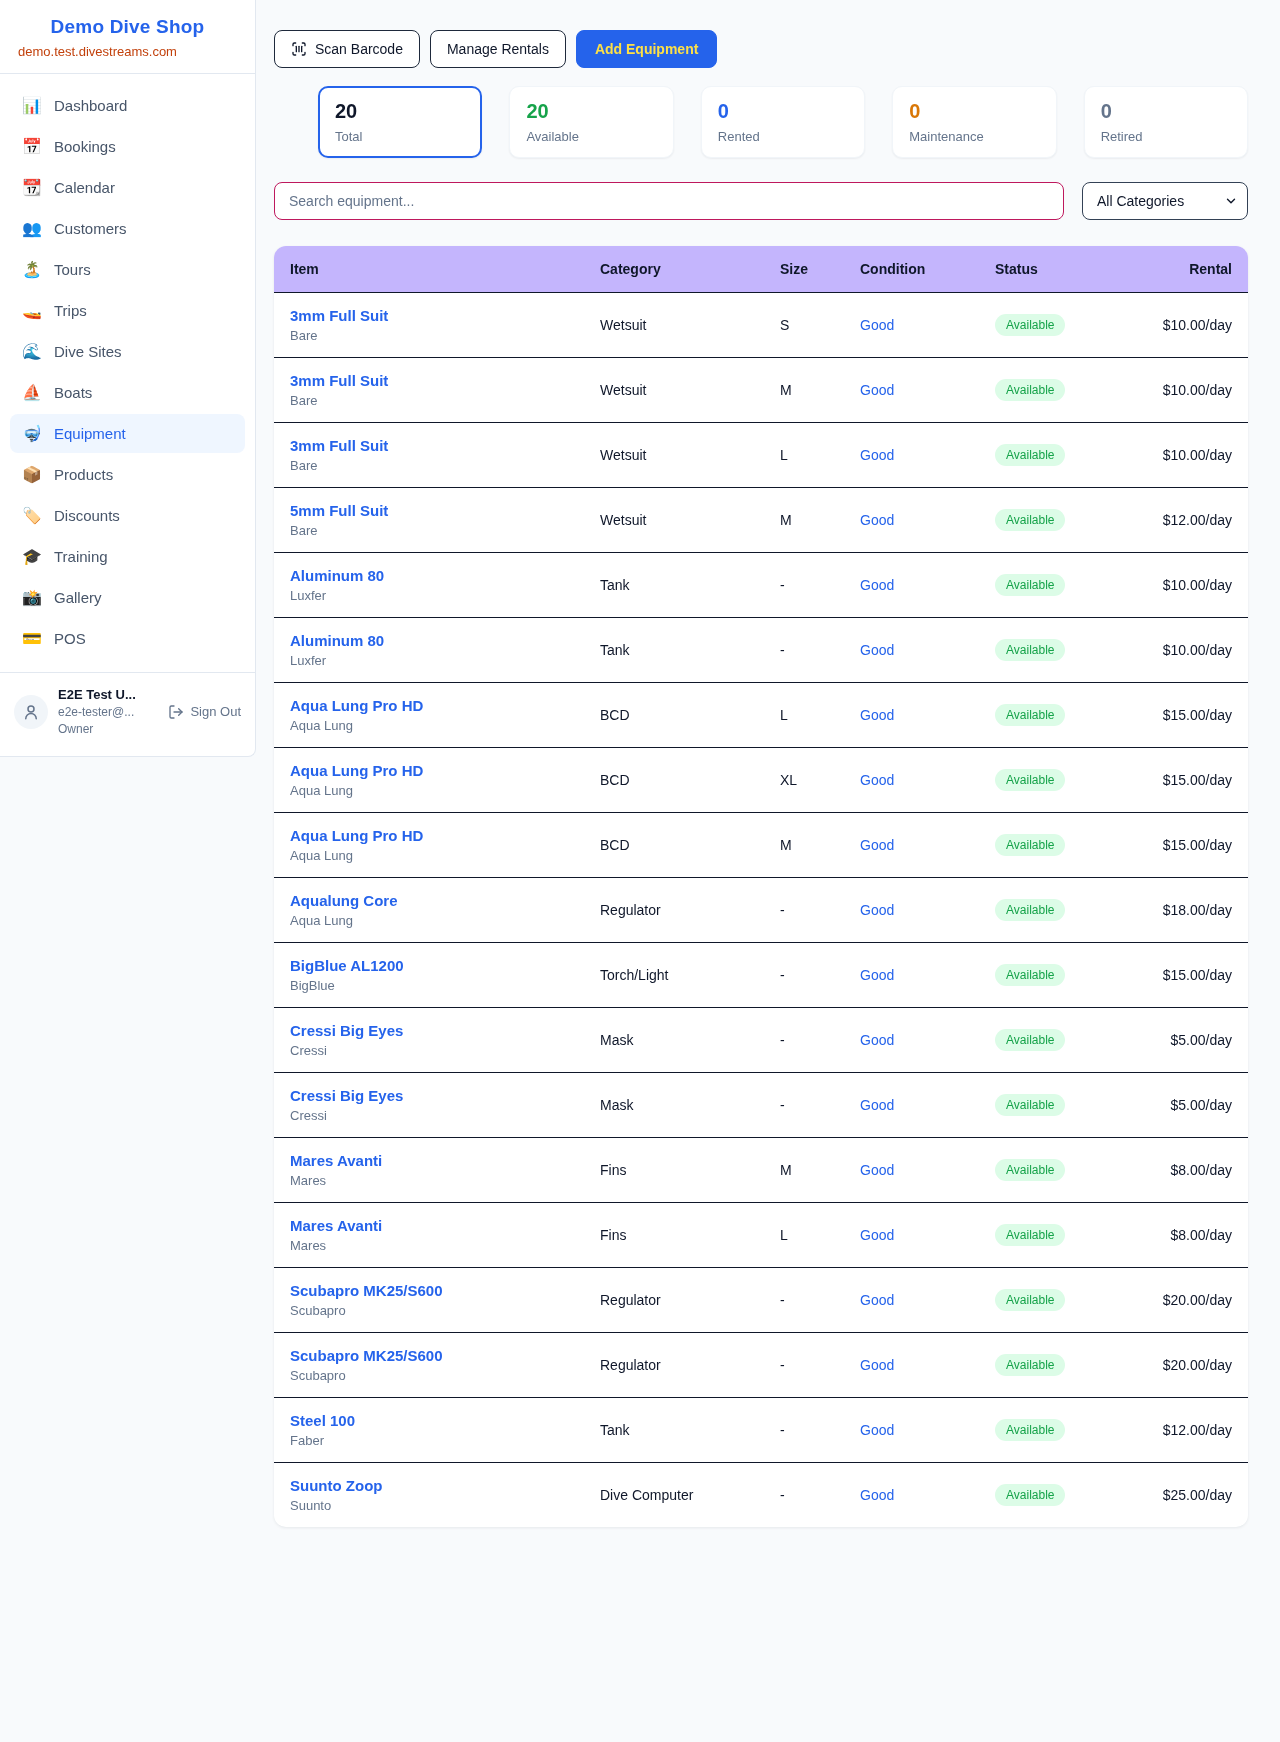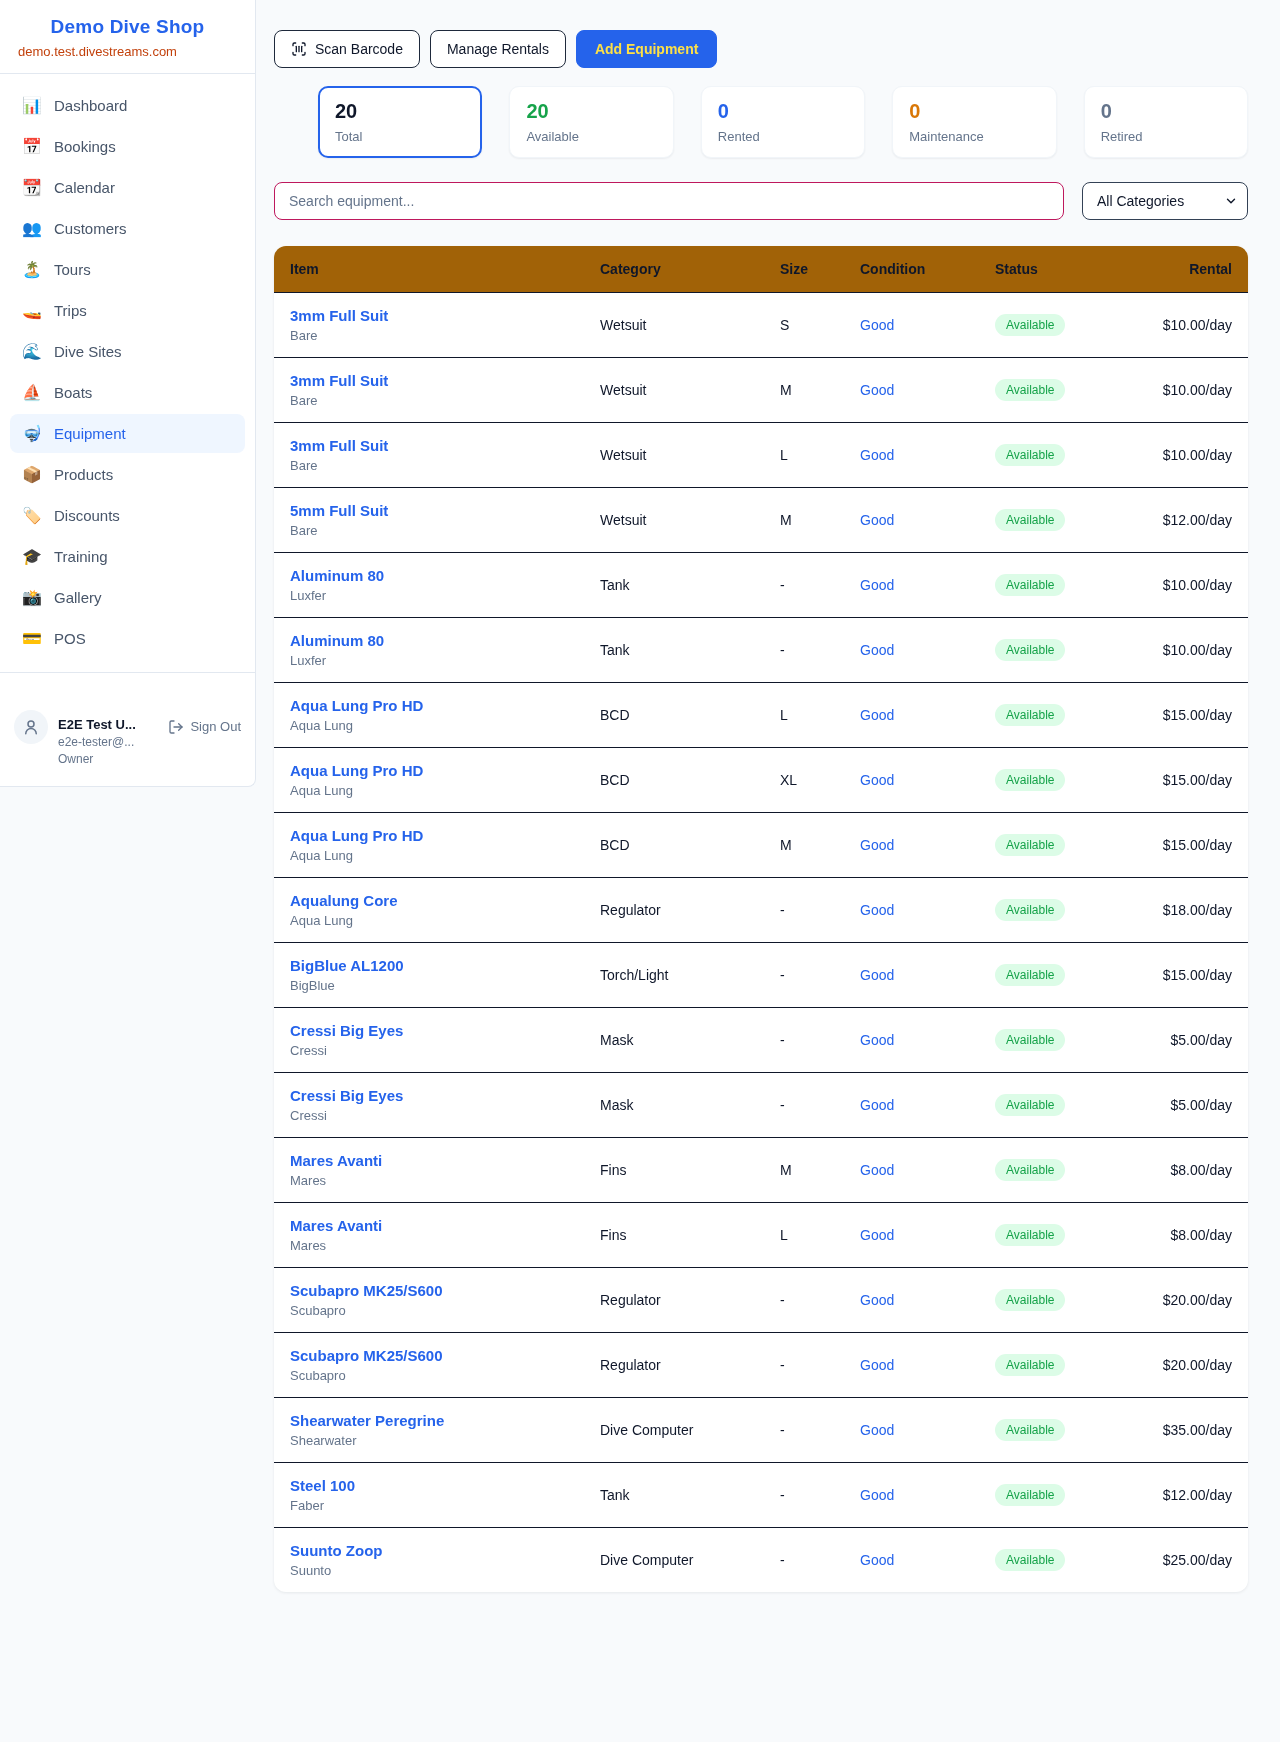--- a/index.html
+++ b/index.html
@@ -25,21 +25,21 @@
     border-radius:8px; color:#475569; font-size:15px; cursor:pointer; margin-bottom:2px;
   }
   .nav-item .ni-icon { width:20px; font-size:16px; text-align:center; flex:0 0 20px; }
   .nav-item.active { background:#eff6ff; color:#2563eb; }
   .user-area { display:flex; align-items:center; gap:10px; padding:14px 14px 6px 14px; }
   .avatar {
     width:34px; height:34px; border-radius:50%; background:#f1f5f9;
     display:flex; align-items:center; justify-content:center; flex:0 0 34px;
   }
   .user-meta { flex:1; min-width:0; }
-  .user-name { font-size:13px; font-weight:bold; color:#0f172a;margin-top:30px; }
+  .user-name { font-size:13px; font-weight:bold; color:#0f172a; }
   .user-email { font-size:12px; color:#64748b; margin-top:3px; }
   .user-role { font-size:12px; color:#64748b; margin-top:3px; }
   .signout { display:flex; align-items:center; gap:6px; color:#64748b; font-size:13px; cursor:pointer; white-space:nowrap; }
   
   .main { margin-left:256px; padding:24px 32px 0 18px; }
   .page-header { display:flex; justify-content:space-between; align-items:flex-start; margin-bottom:18px; }
   .page-title { font-size:26px; font-weight:800; color:#0f172a; letter-spacing:.2px; }
   .page-subtitle { font-size:14px; color:#64748b; margin-top:7px; }
   .header-actions { display:flex; gap:10px; margin-top:6px; }
   .btn {
@@ -72,21 +72,21 @@
   }
   .select-chevron { position:absolute; right:10px; top:12px; pointer-events:none; }
   
   .table-card {
     background:#fff; border-radius:12px; box-shadow:0 1px 3px rgba(15,23,42,.08);
     overflow:hidden; margin-bottom:30px;
   }
   table { width:100%; border-collapse:collapse; }
   thead th {
     text-align:left; font-size:14px; font-weight:bold; color:#0f172a;
-    padding:15px 16px; border-bottom:1px solid #0f172a; background:#a16207;
+    padding:15px 16px; border-bottom:1px solid #0f172a; background:#c4b5fd;
   }
   thead th.col-rental { text-align:right; }
   tbody tr { border-bottom:1px solid #0f172a; }
   tbody tr:last-child { border-bottom:none; }
   tbody td { padding:14px 16px; font-size:14px; color:#0f172a; vertical-align:middle; }
   .col-item { width:310px; }
   .col-category { width:180px; }
   .col-size { width:80px; }
   .col-condition { width:135px; }
   .col-status { width:150px; }
@@ -443,31 +443,20 @@
               <div class="item-brand">Scubapro</div>
             </td>
             <td class="col-category">Regulator</td>
             <td class="col-size">-</td>
             <td class="col-condition"><span class="condition-link">Good</span></td>
             <td class="col-status"><span class="status-pill">Available</span></td>
             <td class="rental-cell">$20.00/day</td>
           </tr>
           <tr>
             <td class="col-item">
-              <div class="item-name">Shearwater Peregrine</div>
-              <div class="item-brand">Shearwater</div>
-            </td>
-            <td class="col-category">Dive Computer</td>
-            <td class="col-size">-</td>
-            <td class="col-condition"><span class="condition-link">Good</span></td>
-            <td class="col-status"><span class="status-pill">Available</span></td>
-            <td class="rental-cell">$35.00/day</td>
-          </tr>
-          <tr>
-            <td class="col-item">
               <div class="item-name">Steel 100</div>
               <div class="item-brand">Faber</div>
             </td>
             <td class="col-category">Tank</td>
             <td class="col-size">-</td>
             <td class="col-condition"><span class="condition-link">Good</span></td>
             <td class="col-status"><span class="status-pill">Available</span></td>
             <td class="rental-cell">$12.00/day</td>
           </tr>
           <tr>

